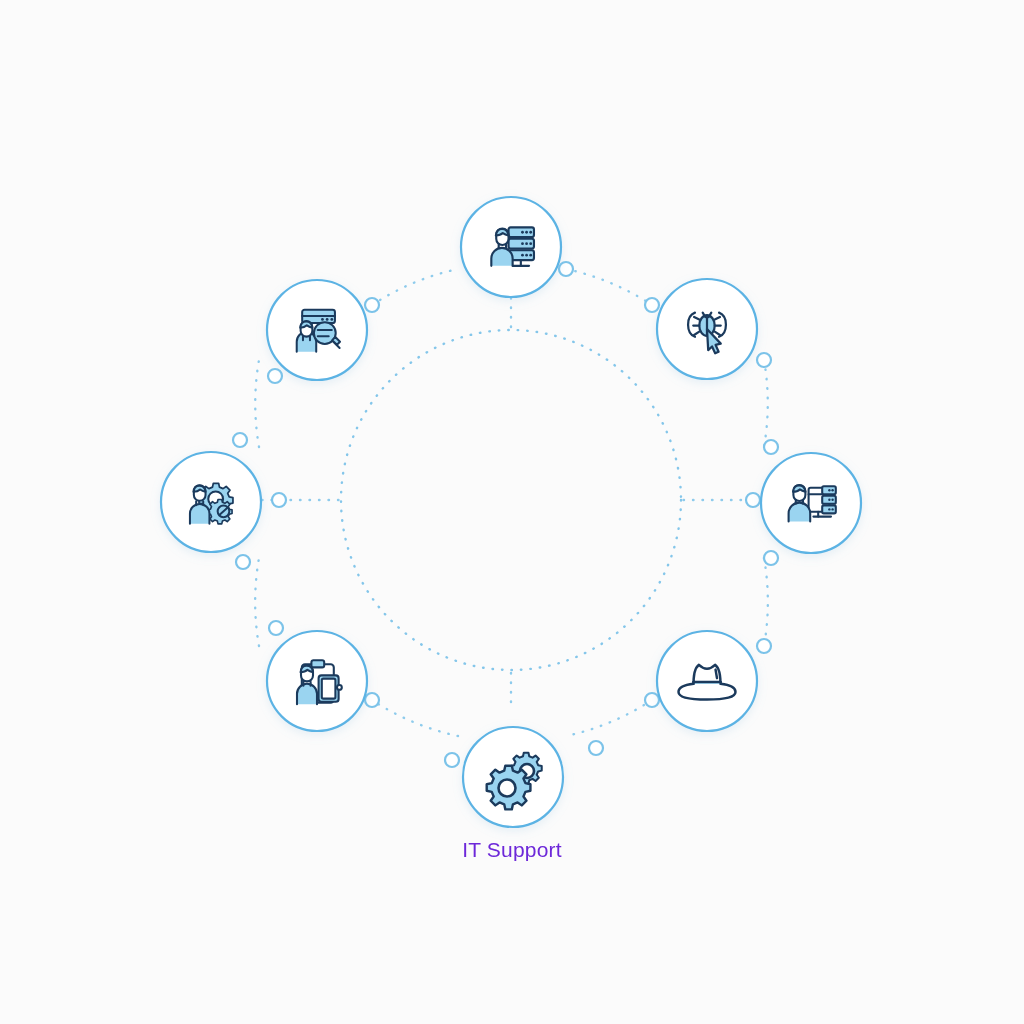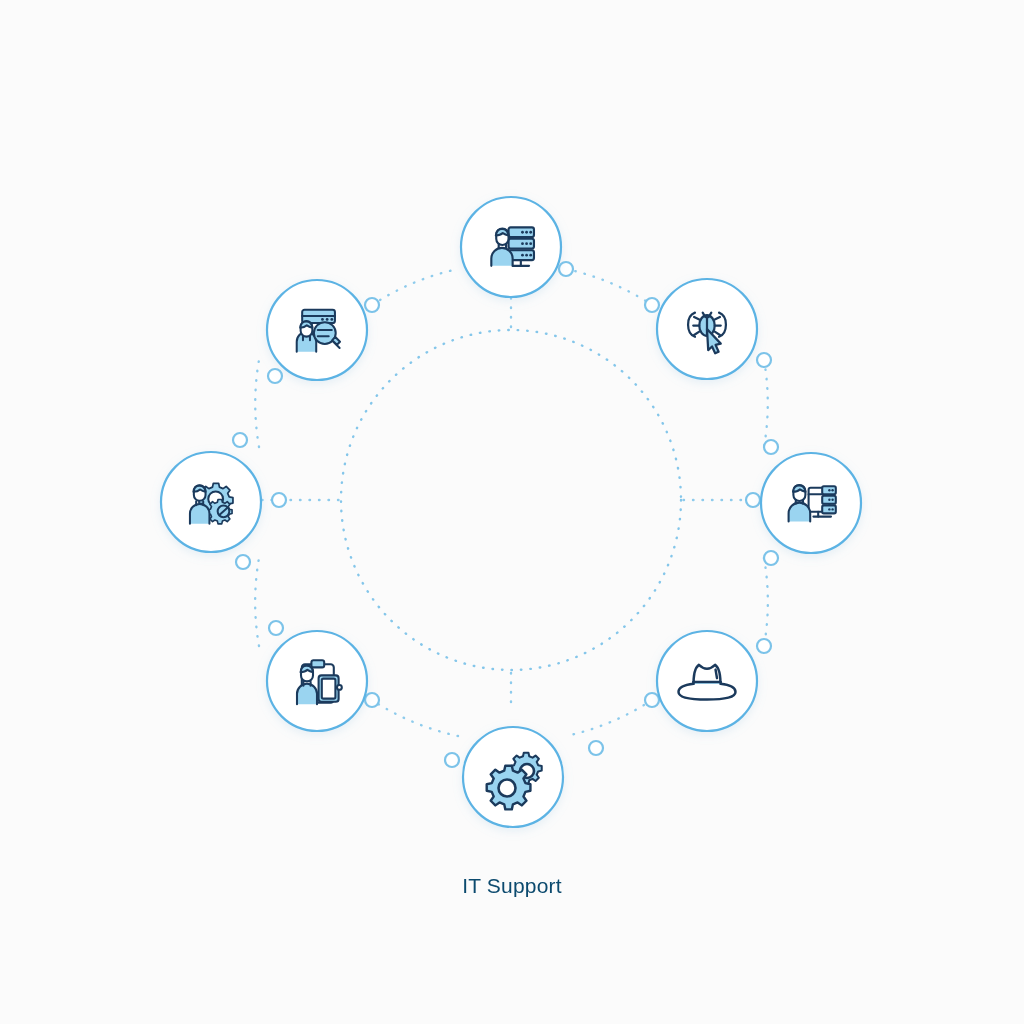--- a/index.html
+++ b/index.html
@@ -9,25 +9,25 @@
     background:#fbfbfb;
     font-family:"Liberation Sans","DejaVu Sans",sans-serif;
     overflow:hidden;
     position:relative;
   }
   #stage{position:absolute;inset:0;width:1024px;height:1024px;}
   svg.canvas{position:absolute;top:0;left:0;width:1024px;height:1024px;display:block;}
   .caption{
     position:absolute;
     left:0;width:1024px;
-    top:874px;
+    top:838px;
     text-align:center;
     font-size:21px;
     letter-spacing:.2px;
-    color:#0c4a6e;
+    color:#6d28d9;
     font-family:"Liberation Sans","DejaVu Sans",sans-serif;
   }
 </style>
 </head>
 <body>
 
 <div id="stage">
 
   <svg class="canvas" viewBox="0 0 1024 1024">
     <defs>

